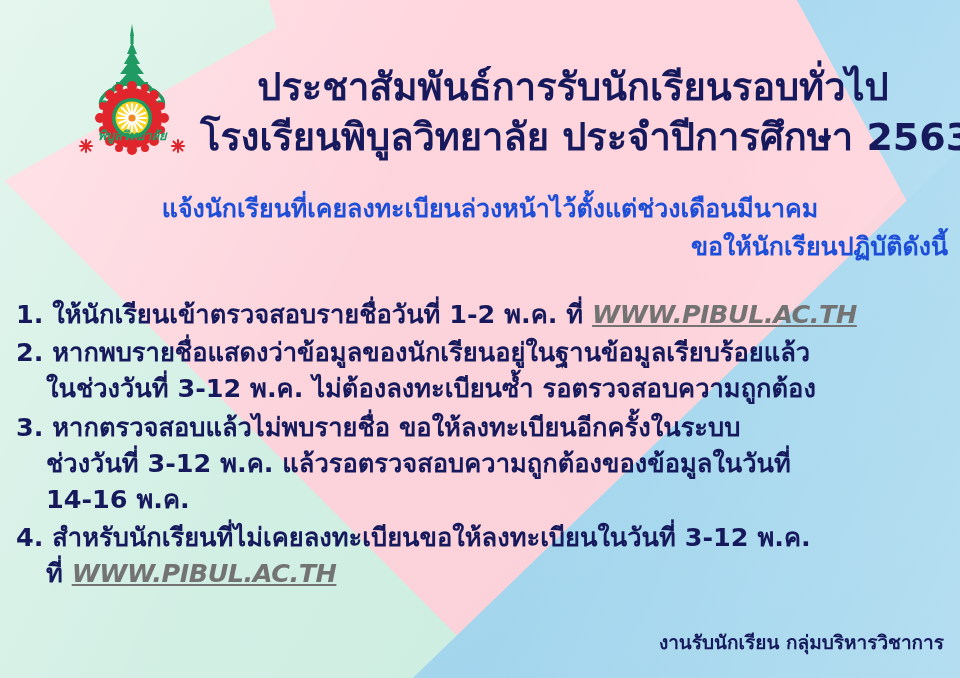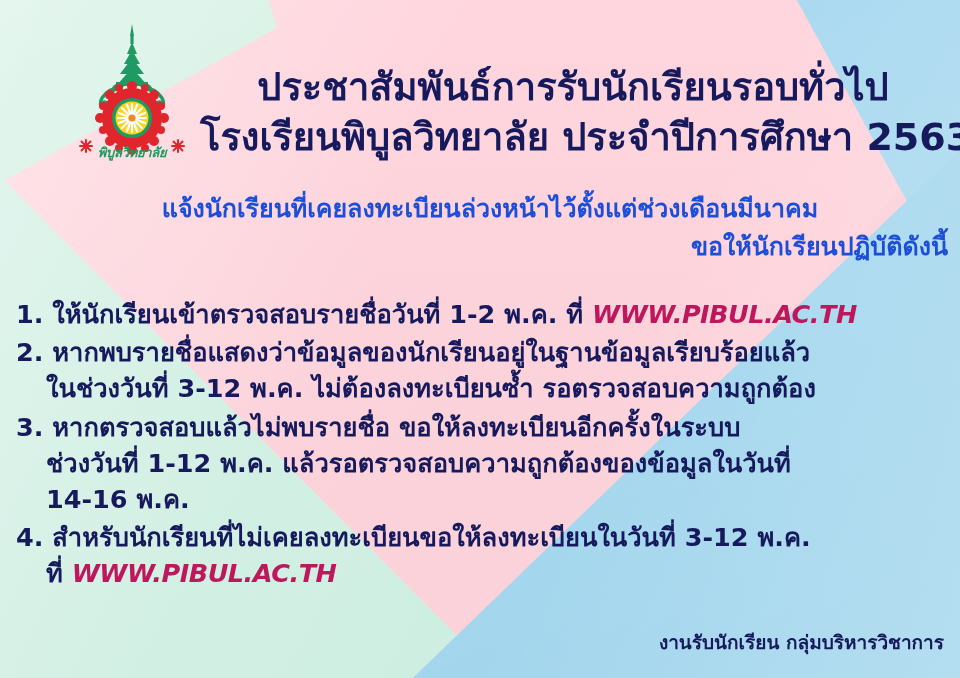--- a/index.html
+++ b/index.html
@@ -66,21 +66,21 @@
     position: absolute;
     left: 72px;
     top: 18px;
     width: 120px;
     height: 160px;
   }
   .logo svg { display: block; width: 120px; height: 160px; }
   .logo-caption {
     position: absolute;
     left: 0;
-    top: 128px;
+    top: 111px;
     width: 120px;
     text-align: center;
     color: #1f9a62;
     font-size: 13px;
     font-weight: bold;
     font-style: italic;
     letter-spacing: -0.3px;
     line-height: 1;
   }
 
@@ -122,25 +122,26 @@
     color: #161a5c;
     font-weight: bold;
     font-size: 25.5px;
     line-height: 1.42;
   }
   .item { margin-bottom: 2px; }
   .item .row { display: block; white-space: nowrap; }
   .item .row.indent { padding-left: 30px; }
 
   .url {
-    color: #be185d;
+    color: #737373;
     font-style: italic;
     font-weight: bold;
     font-family: "DejaVu Sans", "Liberation Sans", sans-serif;
     letter-spacing: -0.5px;
+    text-decoration: underline;
   }
 
   
   .footer {
     position: absolute;
     right: 16px;
     bottom: 24px;
     color: #161a5c;
     font-weight: bold;
     font-size: 19px;
@@ -261,21 +262,21 @@
         <span class="row"><span>1. ให้นักเรียนเข้าตรวจสอบรายชื่อวันที่ 1-2 พ.ค. ที่ </span><span class="url">WWW.PIBUL.AC.TH</span></span>
       </div>
 
       <div class="item">
         <span class="row">2. หากพบรายชื่อแสดงว่าข้อมูลของนักเรียนอยู่ในฐานข้อมูลเรียบร้อยแล้ว</span>
         <span class="row indent">ในช่วงวันที่ 3-12 พ.ค. ไม่ต้องลงทะเบียนซ้ำ รอตรวจสอบความถูกต้อง</span>
       </div>
 
       <div class="item">
         <span class="row">3. หากตรวจสอบแล้วไม่พบรายชื่อ ขอให้ลงทะเบียนอีกครั้งในระบบ</span>
-        <span class="row indent">ช่วงวันที่ 1-12 พ.ค. แล้วรอตรวจสอบความถูกต้องของข้อมูลในวันที่</span>
+        <span class="row indent">ช่วงวันที่ 3-12 พ.ค. แล้วรอตรวจสอบความถูกต้องของข้อมูลในวันที่</span>
         <span class="row indent">14-16 พ.ค.</span>
       </div>
 
       <div class="item">
         <span class="row">4. สำหรับนักเรียนที่ไม่เคยลงทะเบียนขอให้ลงทะเบียนในวันที่ 3-12 พ.ค.</span>
         <span class="row indent"><span>ที่ </span><span class="url">WWW.PIBUL.AC.TH</span></span>
       </div>
 
     </div>
 

